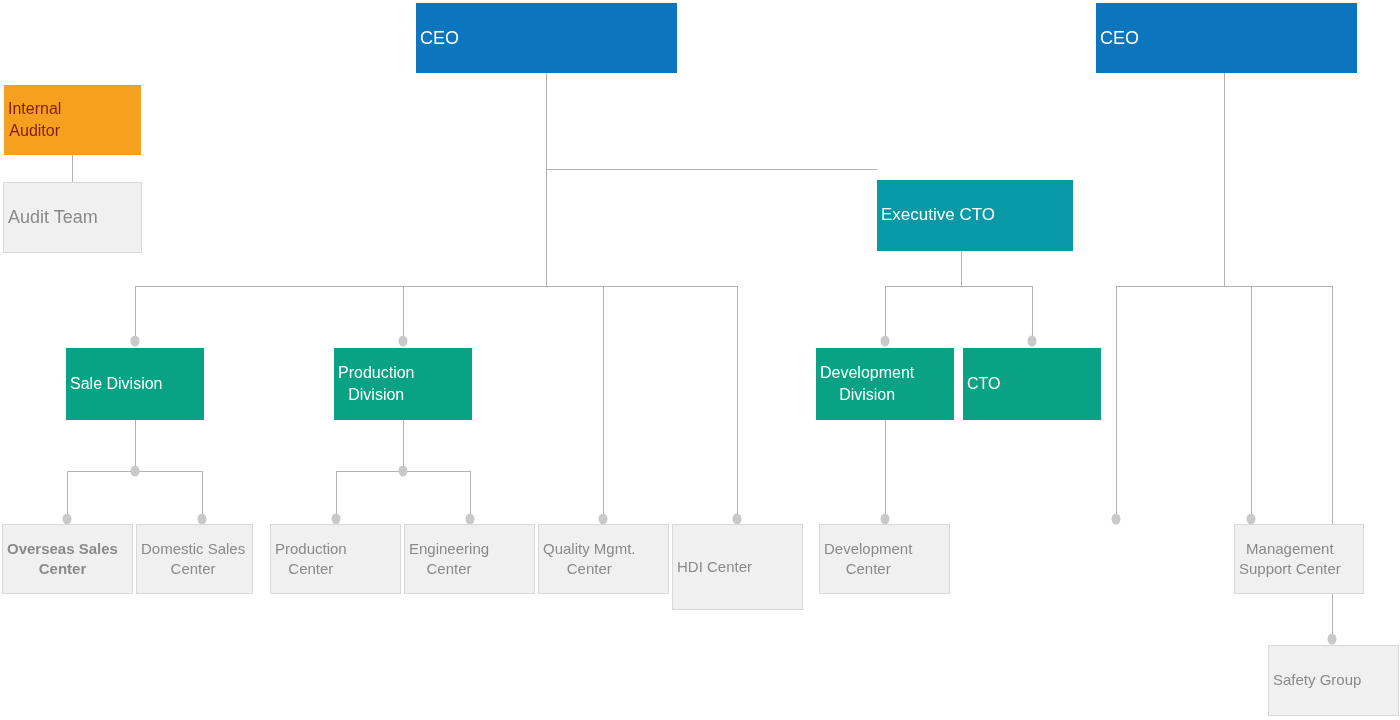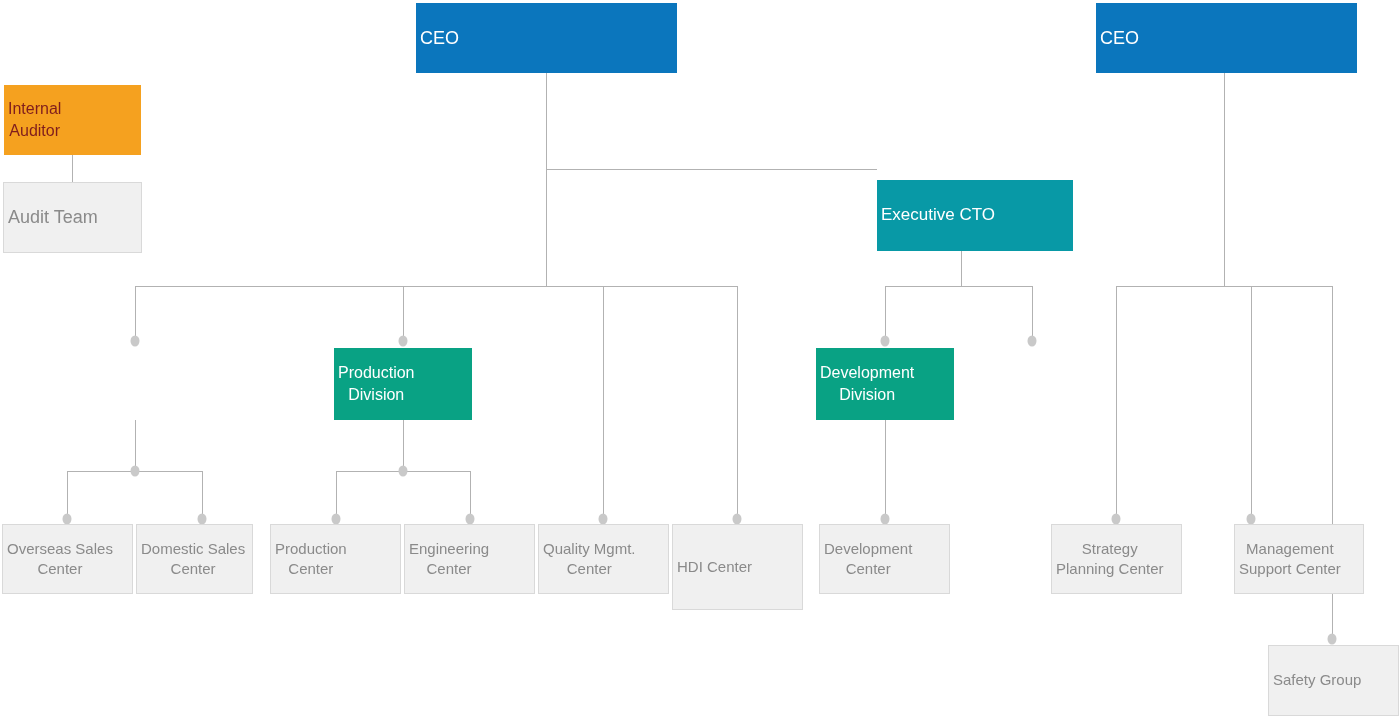--- a/index.html
+++ b/index.html
@@ -94,29 +94,35 @@
     <div class="node orange" style="left: 4px; top: 85px; width: 137px; height: 70px;">
       <span class="node-label">Internal
 Auditor</span>
     </div>
     <div class="node gray-lg" style="left: 3px; top: 182px; width: 139px; height: 71px;">
       <span class="node-label">Audit Team</span>
     </div>
     <div class="node teal" style="left: 877px; top: 134px; width: 196px; height: 71px; margin-top: 46px;">
       <span class="node-label">Executive CTO</span>
     </div>
+    <div class="node green" style="left: 66px; top: 348px; width: 138px; height: 72px;">
+      <span class="node-label">Sale Division</span>
+    </div>
     <div class="node green" style="left: 334px; top: 348px; width: 138px; height: 72px;">
       <span class="node-label">Production
 Division</span>
     </div>
     <div class="node green" style="left: 816px; top: 348px; width: 138px; height: 72px;">
       <span class="node-label">Development
 Division</span>
     </div>
-    <div class="node gray" style="left: 2px; top: 524px; width: 131px; height: 70px;">
+    <div class="node green" style="left: 963px; top: 348px; width: 138px; height: 72px;">
+      <span class="node-label">CTO</span>
+    </div>
+    <div class="node gray" style="left: 2px; top: 524px; width: 131px; height: 70px; font-weight: bold;">
       <span class="node-label">Overseas Sales
 Center</span>
     </div>
     <div class="node gray" style="left: 136px; top: 524px; width: 117px; height: 70px;">
       <span class="node-label">Domestic Sales
 Center</span>
     </div>
     <div class="node gray" style="left: 270px; top: 524px; width: 131px; height: 70px;">
       <span class="node-label">Production
 Center</span>
@@ -129,24 +135,20 @@
       <span class="node-label">Quality Mgmt.
 Center</span>
     </div>
     <div class="node gray" style="left: 672px; top: 524px; width: 131px; height: 86px;">
       <span class="node-label">HDI Center</span>
     </div>
     <div class="node gray" style="left: 819px; top: 524px; width: 131px; height: 70px;">
       <span class="node-label">Development
 Center</span>
     </div>
-    <div class="node gray" style="left: 1051px; top: 524px; width: 131px; height: 70px;">
-      <span class="node-label">Strategy
-Planning Center</span>
-    </div>
     <div class="node gray" style="left: 1234px; top: 524px; width: 130px; height: 70px;">
       <span class="node-label">Management
 Support Center</span>
     </div>
     <div class="node gray" style="left: 1268px; top: 645px; width: 131px; height: 71px;">
       <span class="node-label">Safety Group</span>
     </div>
   </div>
 
 </body></html>

